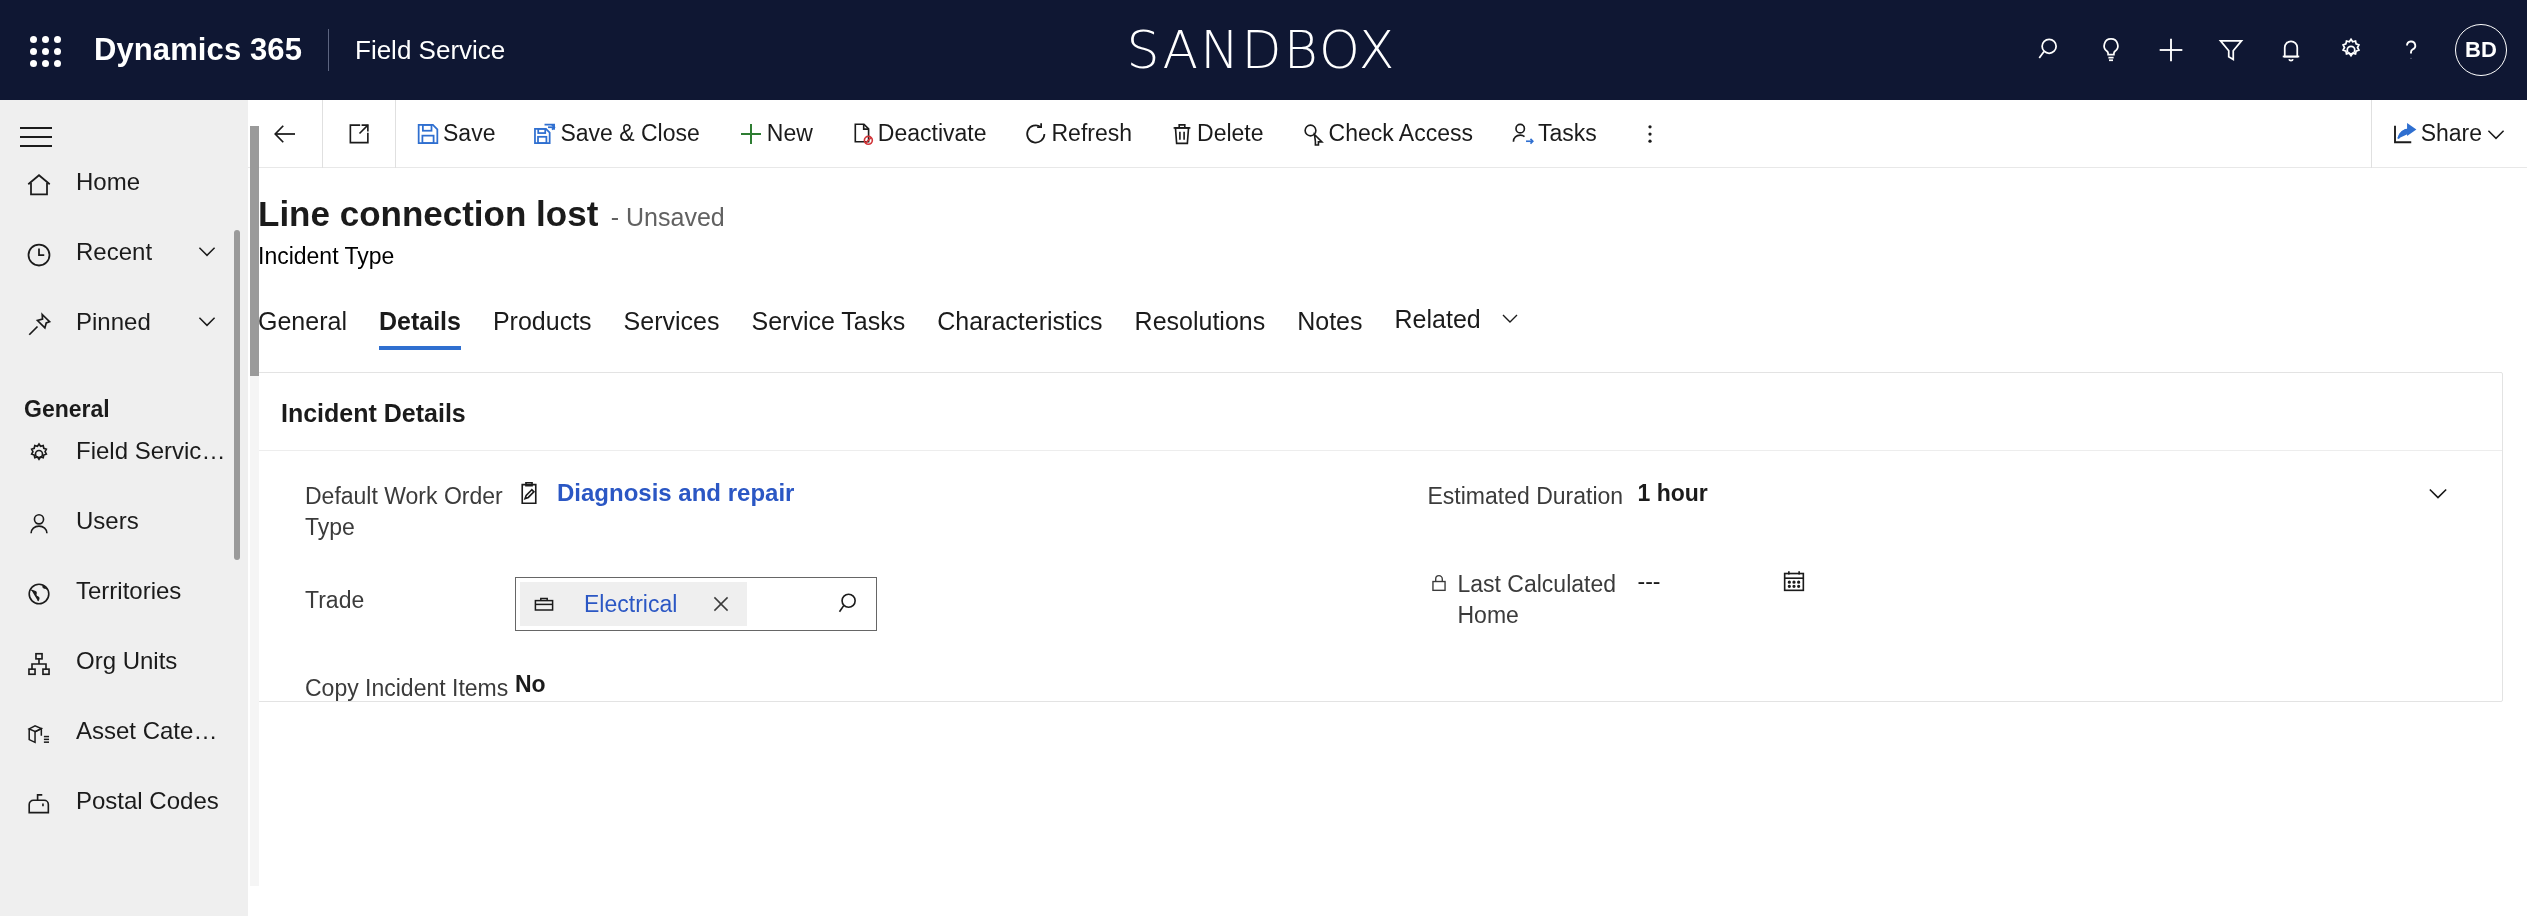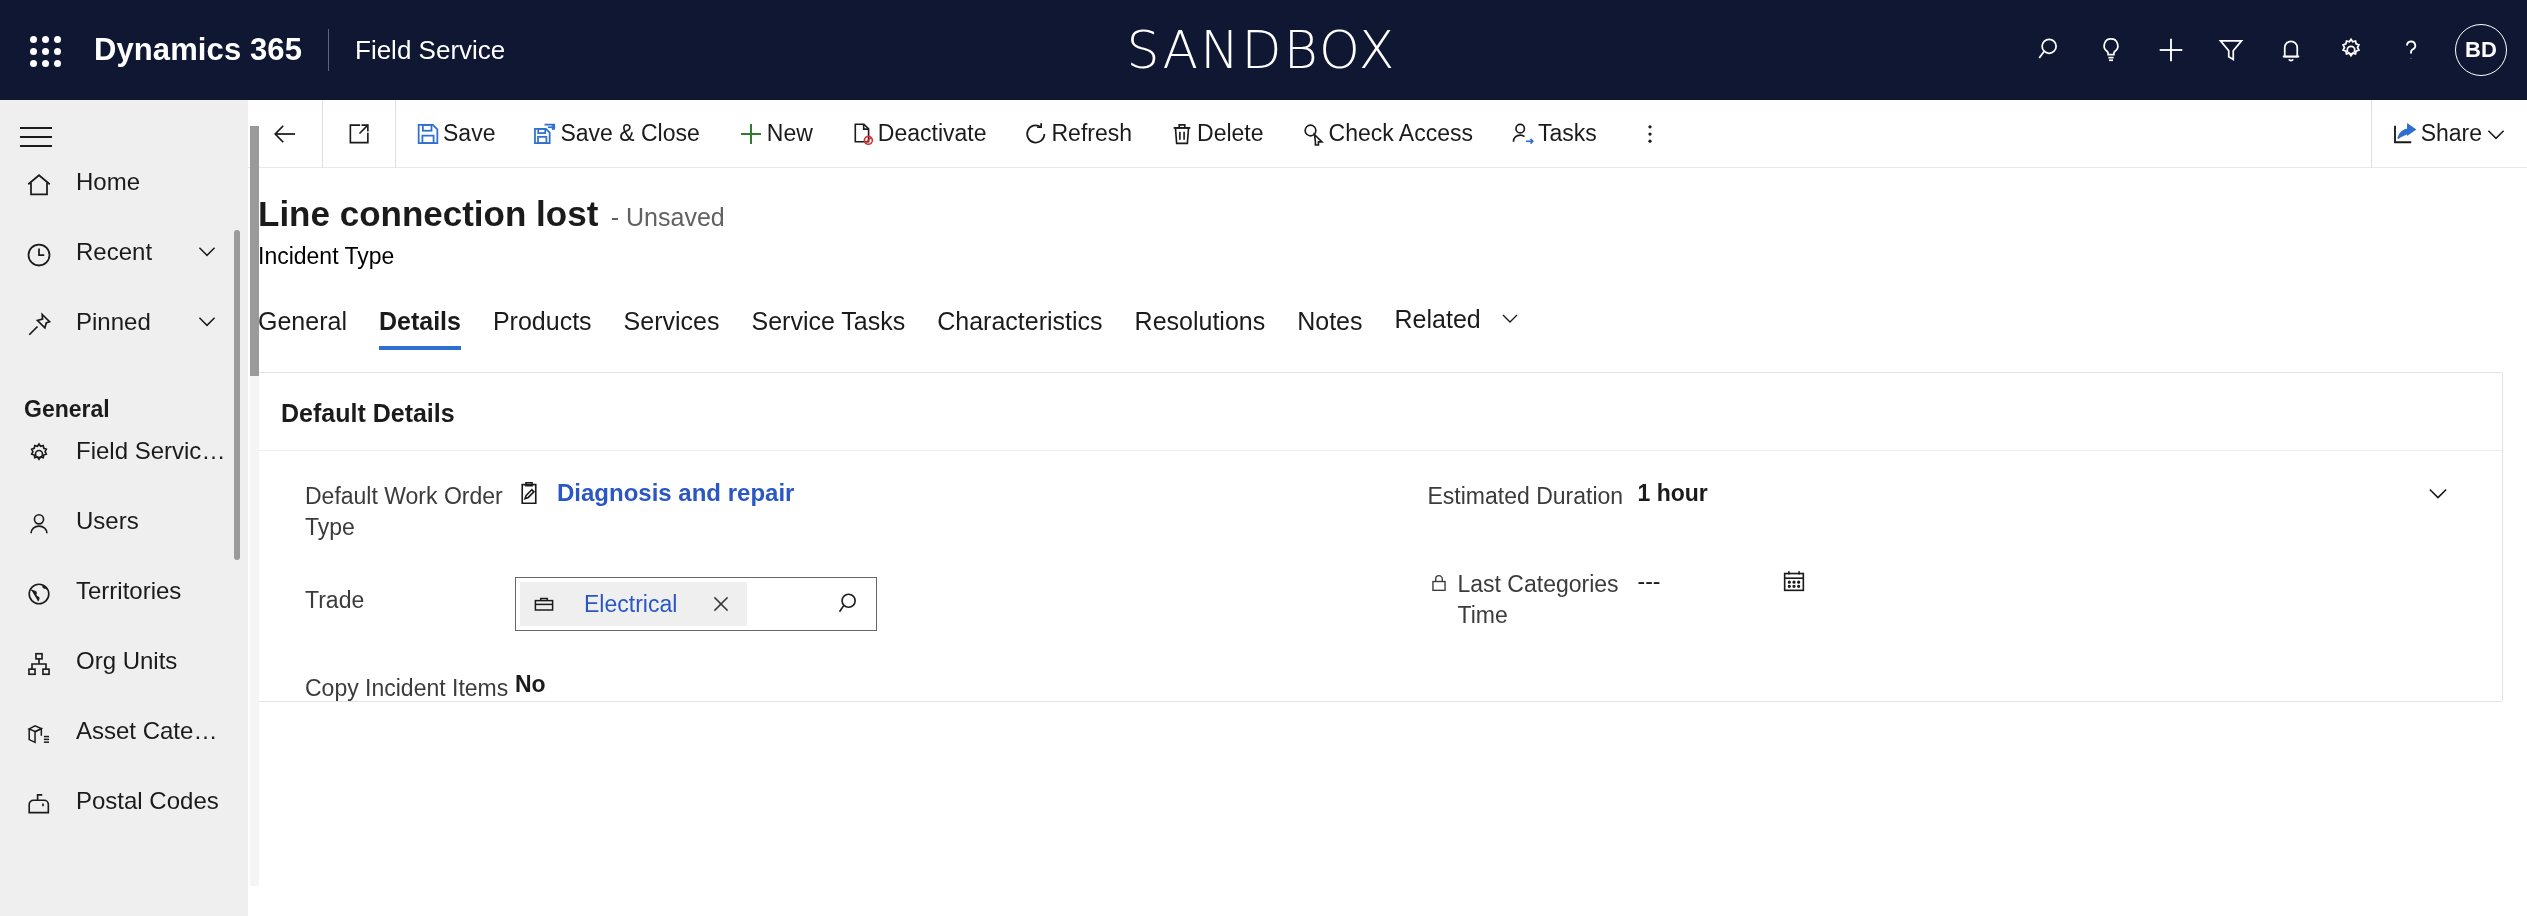--- a/index.html
+++ b/index.html
@@ -675,21 +675,21 @@
             <span>Related</span>
             <span class="tchev">
               <svg width="24" height="24" viewBox="0 0 24 24" fill="none" stroke="#1b1b1b" stroke-width="1.4">
                   <path d="M5 9l7 7 7-7"></path>
                 </svg>
             </span>
           </div>
         </div>
 
         <div class="card">
-          <div class="card-head">Default Details</div>
+          <div class="card-head">Incident Details</div>
 
           <div class="card-body">
 
             <div class="col">
 
               <div class="field">
                 <div class="flabel">Default Work Order Type</div>
                 <div class="fvalue">
                   <span style="margin-right:14px;display:flex;">
                     <svg width="28" height="28" viewBox="0 0 24 24" fill="none" stroke="#1b1b1b" stroke-width="1.4">
@@ -756,21 +756,21 @@
               </div>
 
               <div class="field">
                 <div class="flabel">
                   <span style="display:flex;padding-top:3px;">
                     <svg width="22" height="22" viewBox="0 0 24 24" fill="none" stroke="#3b3b3b" stroke-width="1.5">
                       <rect x="5.4" y="10.4" width="13.2" height="9.6"></rect>
                       <path d="M8.4 10.4V7.6a3.6 3.6 0 0 1 7.2 0v2.8"></path>
                     </svg>
                   </span>
-                  <span>Last Categories Time</span>
+                  <span>Last Calculated Home</span>
                 </div>
                 <div class="fvalue">
                   <span>---</span>
                   <span class="cal-icon">
                     <svg width="28" height="28" viewBox="0 0 24 24" fill="none" stroke="#1b1b1b" stroke-width="1.4">
                       <rect x="4" y="5.6" width="16" height="14.4"></rect>
                       <line x1="4" y1="9.6" x2="20" y2="9.6"></line>
                       <line x1="7.6" y1="3.6" x2="7.6" y2="6.4"></line>
                         <line x1="16.4" y1="3.6" x2="16.4" y2="6.4"></line>
                       <circle cx="8" cy="13" r=".7" fill="#1b1b1b"></circle>

